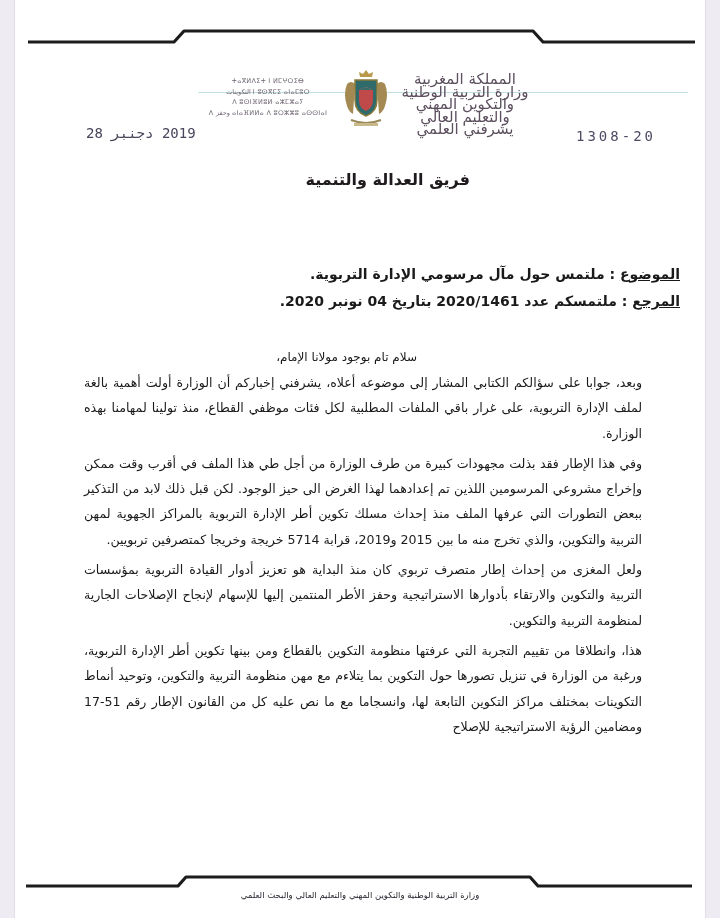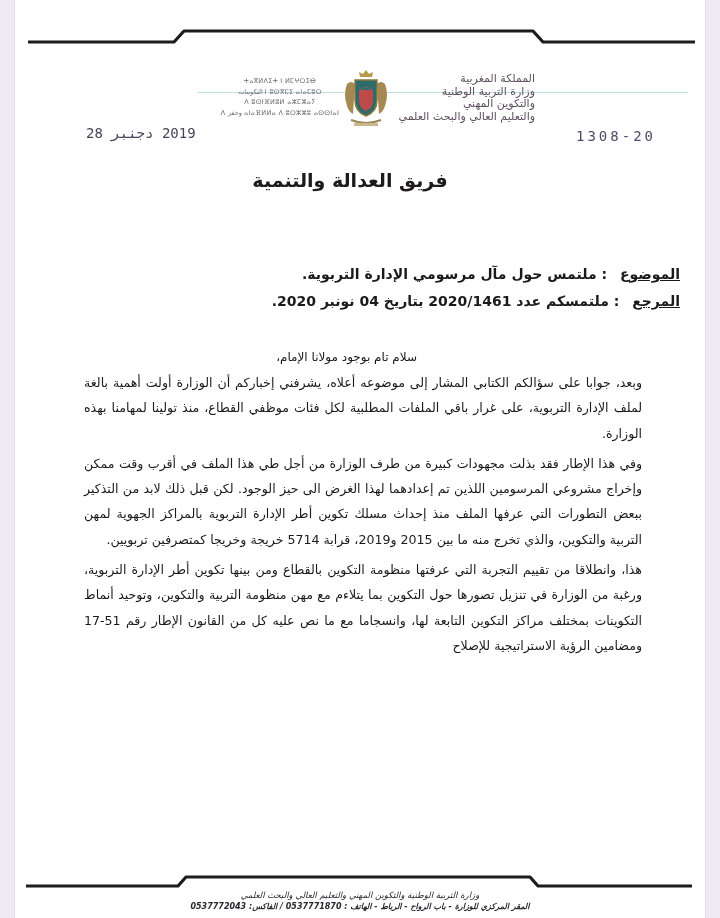--- a/index.html
+++ b/index.html
@@ -31,30 +31,30 @@
       position: absolute;
       left: 198px;
       top: 76px;
       width: 140px;
       font-family: "DejaVu Sans", sans-serif;
       font-size: 6.5px;
       line-height: 10.5px;
       color: #6d6470;
       text-align: center;
       letter-spacing: 0.3px;
-      margin-left: 12px;
     }
     .hdr-arabic {
       position: absolute;
       left: 395px;
       top: 73px;
       width: 140px;
       direction: rtl;
-      font-family: "DejaVu Sans", sans-serif;
-      font-size: 11px;
+      text-align: center;
+      font-family: "DejaVu Sans", sans-serif;
+      font-size: 15px;
       line-height: 12.5px;
       color: #5c4f5e;
     }
     .hdr-line {
       position: absolute;
       left: 198px;
       top: 92px;
       width: 490px;
       height: 1px;
       background: #bfe0e0;
@@ -91,34 +91,34 @@
       top: 168px;
       width: 240px;
       text-align: center;
       direction: rtl;
       font-family: "DejaVu Sans", sans-serif;
       font-weight: bold;
       color: #1e1a1e;
     }
     .to-block .to { font-size: 12px; line-height: 22px; }
     .to-block .recipient { font-size: 13px; line-height: 26px; }
-    .to-block .party { font-size: 19px; line-height: 24px; }
+    .to-block .party { font-size: 16px; line-height: 24px; text-align: right; }
 
     .meta {
       position: absolute;
       right: 40px;
       width: 440px;
       direction: rtl;
       text-align: right;
       font-family: "DejaVu Sans", sans-serif;
       font-size: 14px;
       color: #1a1a1a;
       font-weight: bold;
     }
-    .meta .lbl { text-decoration: underline; margin-left: 8px; }
+    .meta .lbl { text-decoration: underline; }
     .meta-subject { top: 266px; }
     .meta-ref { top: 293px; }
 
     .body {
       position: absolute;
       left: 76px;
       top: 346px;
       width: 566px;
       direction: rtl;
       text-align: justify;
@@ -144,21 +144,20 @@
 
     .footer {
       position: absolute;
       left: 0;
       top: 889px;
       width: 720px;
       direction: rtl;
       text-align: center;
       font-family: "DejaVu Sans", sans-serif;
       color: #2b2730;
-      font-style: italic;
     }
     .footer .f1 { font-size: 8.5px; line-height: 12px; }
     .footer .f2 { font-size: 8px; line-height: 12px; font-weight: bold; }
   </style>
 </head>
 <body>
 
 <div class="page"></div>
 
 <svg class="rule-top" viewBox="0 0 720 30" preserveAspectRatio="none">
@@ -182,44 +181,44 @@
   <path d="M18 22 h14 v10 q0 8 -7 11 q-7 -3 -7 -11z" fill="#c04a4a"></path>
   <path d="M19 22 q6 -5 12 0" fill="none" stroke="#6b6b6b" stroke-width="1"></path>
   <path d="M10 52 q15 6 30 0" fill="none" stroke="#9a8a5a" stroke-width="2"></path>
   <rect x="13" y="55" width="24" height="3" fill="#c9b98a"></rect>
 </svg>
 
 <div class="hdr-arabic">
   <div>المملكة المغربية</div>
   <div>وزارة التربية الوطنية</div>
   <div>والتكوين المهني</div>
-  <div>والتعليم العالي والبحث العلمي</div>
+  <div>والتعليم العالي يشرفني العلمي</div>
 </div>
 
 <div class="ref-number">1308-20</div>
 <div class="date-stamp" dir="rtl">2019 دجنبر 28</div>
 
 <div class="to-block">
   <div class="party">فريق العدالة والتنمية</div>
 </div>
 
 <div class="meta meta-subject">
   <span class="lbl">الموضوع</span><span> : ملتمس حول مآل مرسومي الإدارة التربوية.</span>
 </div>
 <div class="meta meta-ref">
   <span class="lbl">المرجع</span><span> : ملتمسكم عدد 2020/1461 بتاريخ 04 نونبر 2020.</span>
 </div>
 
 <div class="body">
   <div class="greeting">سلام تام بوجود مولانا الإمام،</div>
   <p class="para">وبعد، جوابا على سؤالكم الكتابي المشار إلى موضوعه أعلاه، يشرفني إخباركم أن الوزارة أولت أهمية بالغة لملف الإدارة التربوية، على غرار باقي الملفات المطلبية لكل فئات موظفي القطاع، منذ تولينا لمهامنا بهذه الوزارة.</p>
   <p class="para">وفي هذا الإطار فقد بذلت مجهودات كبيرة من طرف الوزارة من أجل طي هذا الملف في أقرب وقت ممكن وإخراج مشروعي المرسومين اللذين تم إعدادهما لهذا الغرض الى حيز الوجود. لكن قبل ذلك لابد من التذكير ببعض التطورات التي عرفها الملف منذ إحداث مسلك تكوين أطر الإدارة التربوية بالمراكز الجهوية لمهن التربية والتكوين، والذي تخرج منه ما بين 2015 و2019، قرابة 5714 خريجة وخريجا كمتصرفين تربويين.</p>
+  <p class="para">ولعل المغزى من إحداث إطار متصرف تربوي كان منذ البداية هو تعزيز أدوار القيادة التربوية بمؤسسات التربية والتكوين والارتقاء بأدوارها الاستراتيجية وحفز الأطر المنتمين إليها للإسهام لإنجاح الإصلاحات الجارية لمنظومة التربية والتكوين.</p>
   <p class="para">هذا، وانطلاقا من تقييم التجربة التي عرفتها منظومة التكوين بالقطاع ومن بينها تكوين أطر الإدارة التربوية، ورغبة من الوزارة في تنزيل تصورها حول التكوين بما يتلاءم مع مهن منظومة التربية والتكوين، وتوحيد أنماط التكوينات بمختلف مراكز التكوين التابعة لها، وانسجاما مع ما نص عليه كل من القانون الإطار رقم 51-17 ومضامين الرؤية الاستراتيجية للإصلاح</p>
 </div>
 
 <svg class="rule-bottom" viewBox="0 0 720 20" preserveAspectRatio="none">
   <path d="M26 16 L178 16 L186 7 L530 7 L538 16 L692 16" fill="none" stroke="#1c1c1c" stroke-width="3.2" stroke-linejoin="round"></path>
 </svg>
 
 <div class="footer">
   <div class="f1">وزارة التربية الوطنية والتكوين المهني والتعليم العالي والبحث العلمي</div>
-  <div class="f2">المقر المركزي للوزارة - باب الرواح - الرباط - الهاتف : 0537771870 / الفاكس: 0537772043</div>
 </div>
 
 </body></html>

